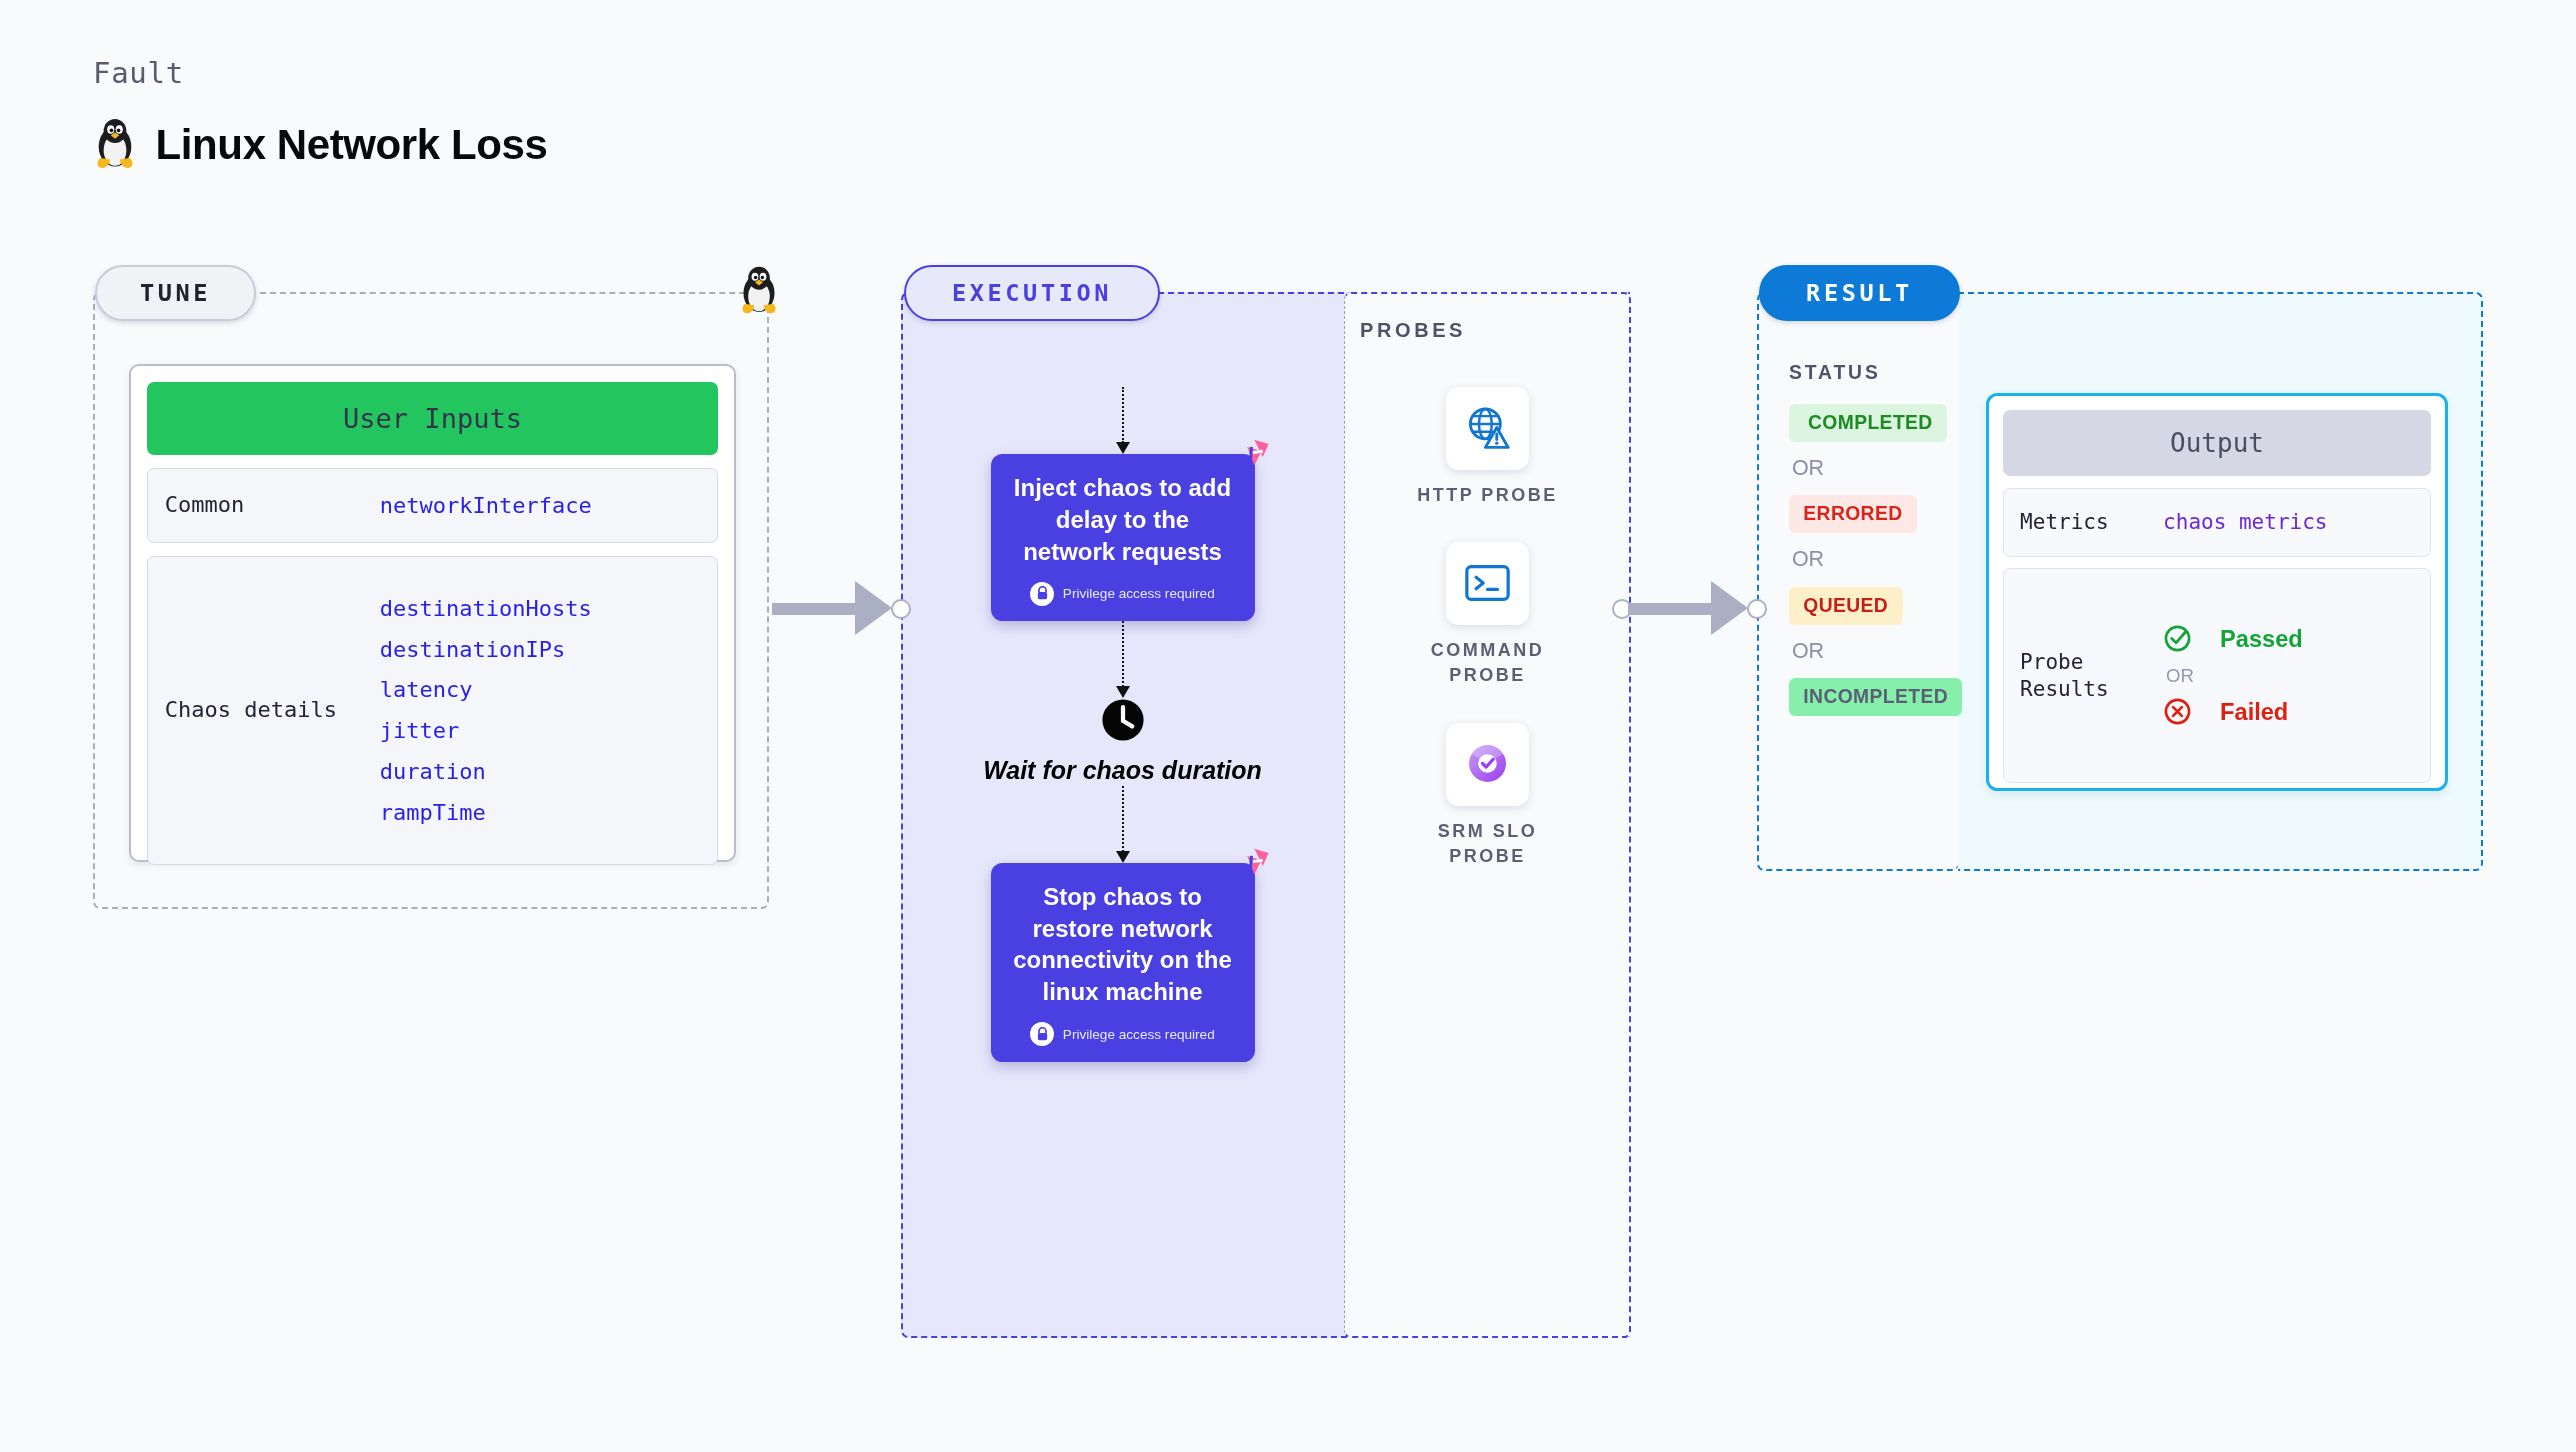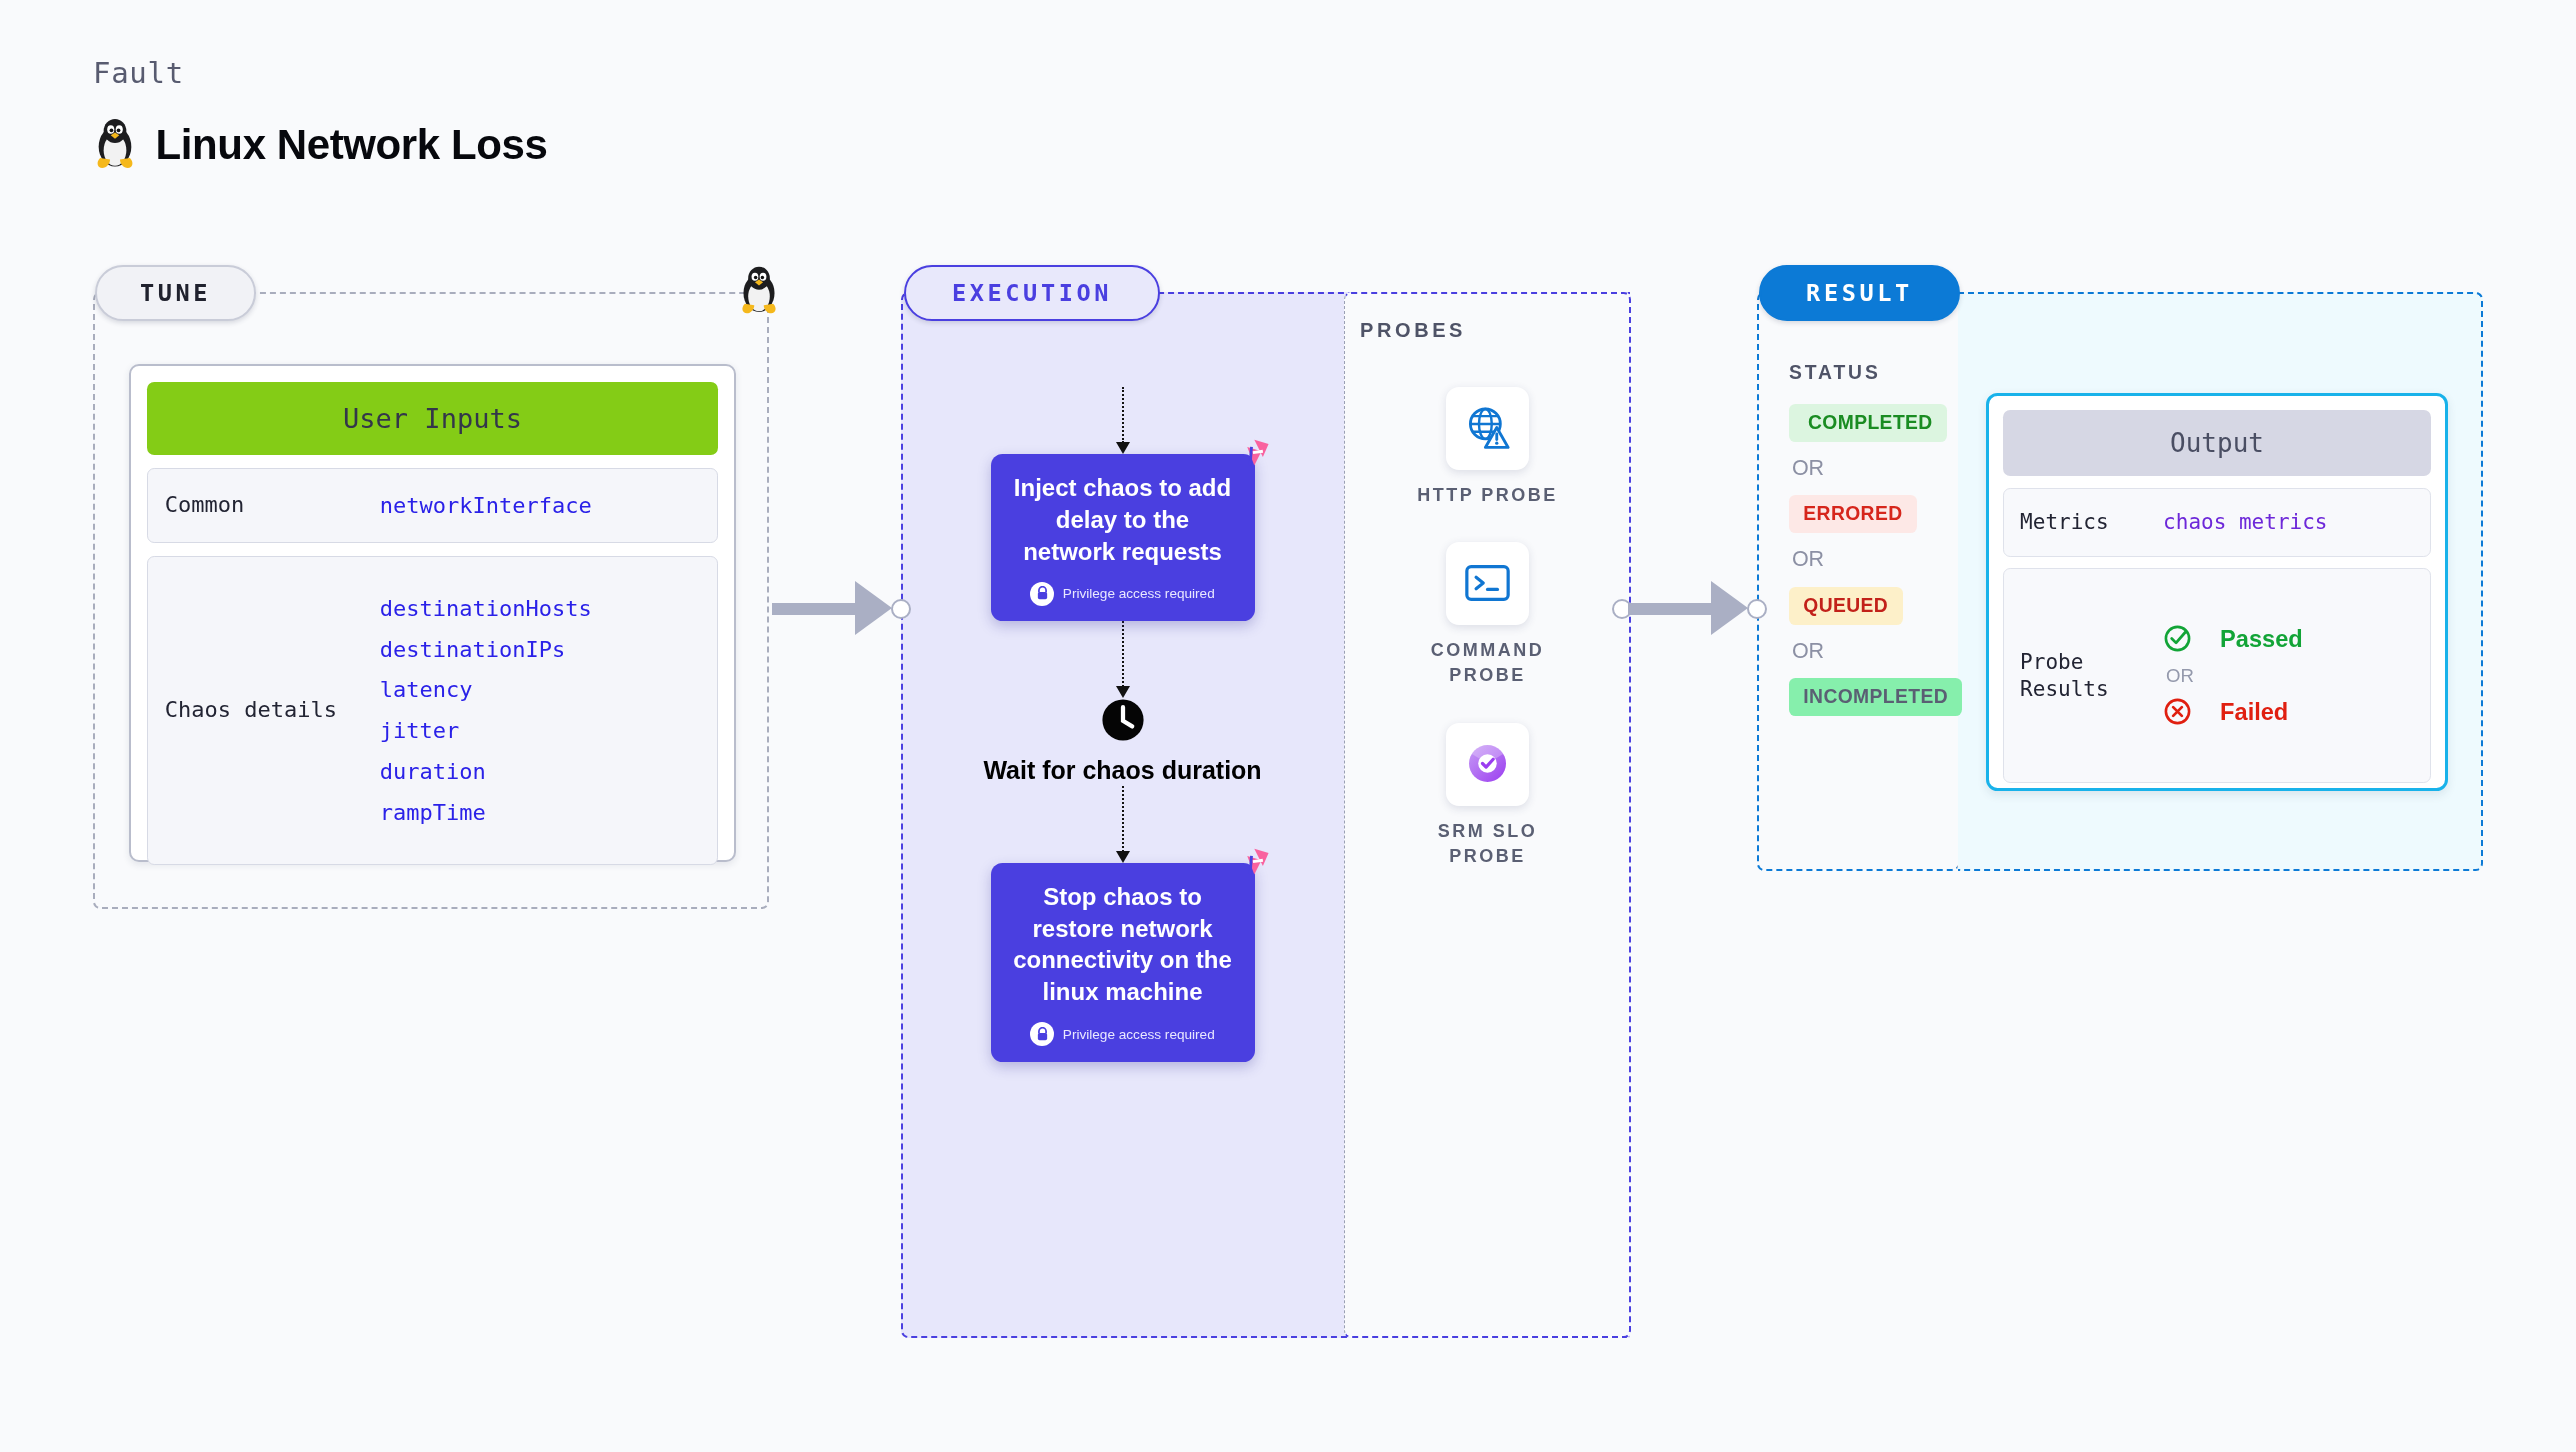--- a/index.html
+++ b/index.html
@@ -88,21 +88,21 @@
   
   .tune-card {
     position: absolute; left: 129px; top: 364px;
     width: 607px; height: 498px;
     background: #ffffff; border: 2.1px solid #b9bdcc;
     border-radius: 10px;
     box-shadow: 0 2.9px 7.2px rgba(40,45,80,.10);
     padding: 15.8px;
   }
   .ui-head {
-    height: 73px; background: #84cc16; border-radius: 7.2px;
+    height: 73px; background: #22c55e; border-radius: 7.2px;
     display: flex; align-items: center; justify-content: center;
     font-family: "DejaVu Sans Mono", monospace;
     font-size: 27px; color: #33364a; font-weight: 400;
   }
   .ui-row {
     margin-top: 13px; background: #f5f6fa;
     border: 1.4px solid #d7dae5; border-radius: 7.2px;
     display: flex; align-items: center; padding: 15.8px 17px;
   }
   .ui-row-label {
@@ -367,21 +367,21 @@
         <div class="hd"></div>
     </div>
 
     <div class="clock-wrap">
       <span>
         <svg width="44" height="44" viewBox="0 0 62 62">
           <circle cx="31" cy="31" r="29" fill="#050505"></circle>
           <path d="M31 13 V32 L44 40" stroke="#ffffff" stroke-width="6" stroke-linecap="round" fill="none"></path>
         </svg>
       </span>
-      <div class="flow-title" style="margin-top:10px;">Wait for chaos duration</div>
+      <div class="flow-title" style="margin-top:10px;font-style:italic;">Wait for chaos duration</div>
     </div>
 
     <div class="dash-arrow">
       <div class="ln" style="height:66px;"></div>
         <div class="hd"></div>
     </div>
 
     <div class="chaos-card">
       <span class="harness-ic">
         <svg width="37" height="37" viewBox="0 0 52 52">

